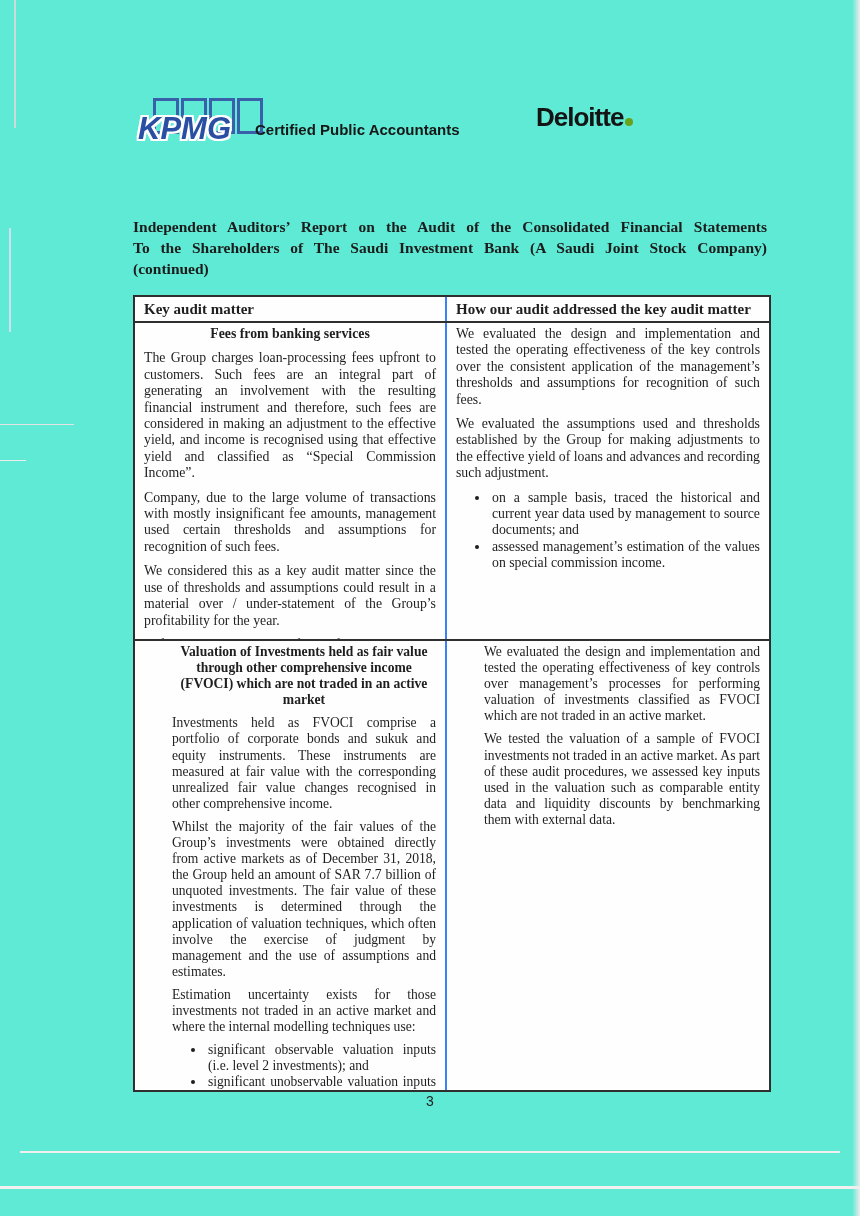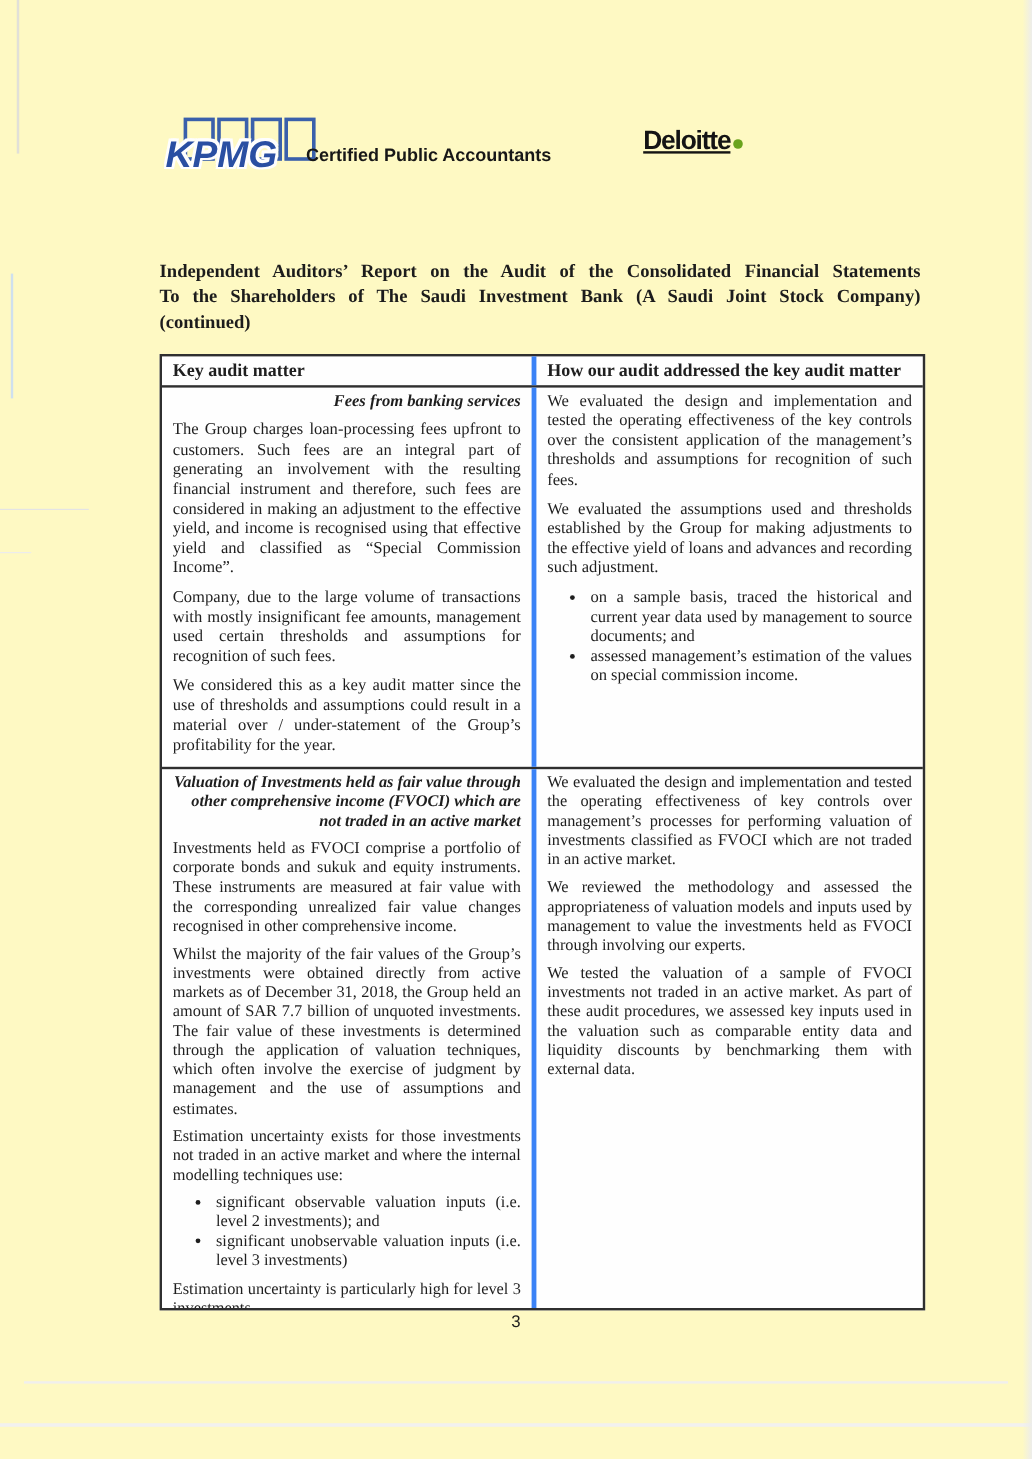--- a/index.html
+++ b/index.html
@@ -5,21 +5,21 @@
   html,body{margin:0;padding:0;}
   body{
     width:860px;height:1216px;
     background:#f6f6f4;
     font-family:"Liberation Serif", serif;
     position:relative;
     overflow:hidden;
   }
   .sheet{
     position:absolute;left:0;top:0;width:860px;height:1216px;
-    background:#fef9c3;
+    background:#5eead4;
   }
   
   .artifact{position:absolute;pointer-events:none;}
   .a-vline1{left:14px;top:0;width:2px;height:128px;background:#dcdcdc;opacity:.85;}
   .a-vline2{left:9px;top:228px;width:2px;height:104px;background:#cfe0ee;}
   .a-hline1{left:0;top:424px;width:74px;height:1px;background:#e4e4e4;}
   .a-hline2{left:0;top:460px;width:26px;height:1px;background:#ececec;}
   .a-bottom1{left:20px;top:1151px;width:820px;height:2px;background:#f0efed;}
   .a-bottom2{left:0px;top:1186px;width:860px;height:3px;background:#f2f1ef;}
   .a-right{right:0;top:0;width:8px;height:1216px;background:linear-gradient(to left,#ededeb,rgba(255,255,255,0));}
@@ -36,21 +36,21 @@
     text-shadow:2px 0 0 #fefefe,-2px 0 0 #fefefe,0 2px 0 #fefefe,0 -2px 0 #fefefe,2px 2px 0 #fefefe,-2px -2px 0 #fefefe,2px -2px 0 #fefefe,-2px 2px 0 #fefefe;
   }
   .kpmg-firm{
     position:absolute;left:255px;top:120px;width:230px;
     font-family:"Liberation Sans",sans-serif;font-weight:bold;
     font-size:15px;line-height:20px;color:#171717;
   }
   .deloitte-logo{position:absolute;left:536px;top:100px;}
   .deloitte-word{
     font-family:"Liberation Sans",sans-serif;font-weight:bold;
-    font-size:22px;letter-spacing:-1px;color:#141414;line-height:34px;text-decoration:underline;
+    font-size:26px;letter-spacing:-1px;color:#141414;line-height:34px;
   }
   .deloitte-dot{display:inline-block;width:8px;height:8px;border-radius:50%;background:#69a31c;margin-left:2px;}
   .deloitte-firm{
     position:absolute;left:537px;top:146px;width:240px;
     font-family:"Liberation Sans",sans-serif;font-weight:bold;
     font-size:15px;line-height:20px;color:#171717;
   }
 
   
   .report-heading{
@@ -62,30 +62,30 @@
   
   .audit-table{
     position:absolute;left:133px;top:295px;width:634px;
     border:2px solid #2f2f2f;background:#fefefe;
     color:#1e1e1e;
   }
   .t-row{display:grid;grid-template-columns:312px 1fr;}
   .t-row.body + .t-row.body{border-top:2px solid #2f2f2f;}
   .t-head{border-bottom:2px solid #2f2f2f;}
   .cell{padding:3px 9px 4px 9px;overflow:hidden;}
-  .cell.left{border-right:4px solid #3b82f6;}
+  .cell.left{border-right:2px solid #3b82f6;}
   .t-head .cell{font-weight:bold;font-size:15px;line-height:20px;padding-top:2px;padding-bottom:2px;}
   .t-row.r1 .cell{height:309px;}
-  .t-row.r2 .cell{height:442px;}
+  .t-row.r2 .cell{height:442px;margin-left:28px;}
   .cell p{
     margin:0 0 8px 0;font-size:13.8px;line-height:16.4px;
     text-align:justify;
   }
   .t-row.r2 .cell p{margin-bottom:7px;font-size:13.6px;line-height:16.1px;}
-  .cell p.cell-title{font-weight:bold;text-align:right;font-style:italic;}
+  .cell p.cell-title{font-weight:bold;text-align:center;}
   .cell p.note{font-style:italic;margin-bottom:0;}
   .cell ul{margin:0 0 8px 0;padding:0 0 0 34px;}
   .cell li{
     font-size:13.8px;line-height:16.4px;text-align:justify;
     padding-left:2px;margin:0;
   }
   .t-row.r2 .cell li{font-size:13.6px;line-height:16.1px;}
 
   
   .page-number{
@@ -159,21 +159,20 @@
         <p>Whilst the majority of the fair values of the Group’s investments were obtained directly from active markets as of December 31, 2018, the Group held an amount of SAR 7.7 billion of unquoted investments. The fair value of these investments is determined through the application of valuation techniques, which often involve the exercise of judgment by management and the use of assumptions and estimates.</p>
         <p>Estimation uncertainty exists for those investments not traded in an active market and where the internal modelling techniques use:</p>
         <ul>
           <li>significant observable valuation inputs (i.e. level 2 investments); and</li>
           <li>significant unobservable valuation inputs (i.e. level 3 investments)</li>
         </ul>
         <p>Estimation uncertainty is particularly high for level 3 investments.</p>
       </div>
       <div class="cell">
         <p>We evaluated the design and implementation and tested the operating effectiveness of key controls over management’s processes for performing valuation of investments classified as FVOCI which are not traded in an active market.</p>
-        <p>We reviewed the methodology and assessed the appropriateness of valuation models and inputs used by management to value the investments held as FVOCI through involving our experts.</p>
         <p>We tested the valuation of a sample of FVOCI investments not traded in an active market. As part of these audit procedures, we assessed key inputs used in the valuation such as comparable entity data and liquidity discounts by benchmarking them with external data.</p>
       </div>
     </div>
 
   </div>
 
   <div class="page-number">3</div>
 
 </div>
 

